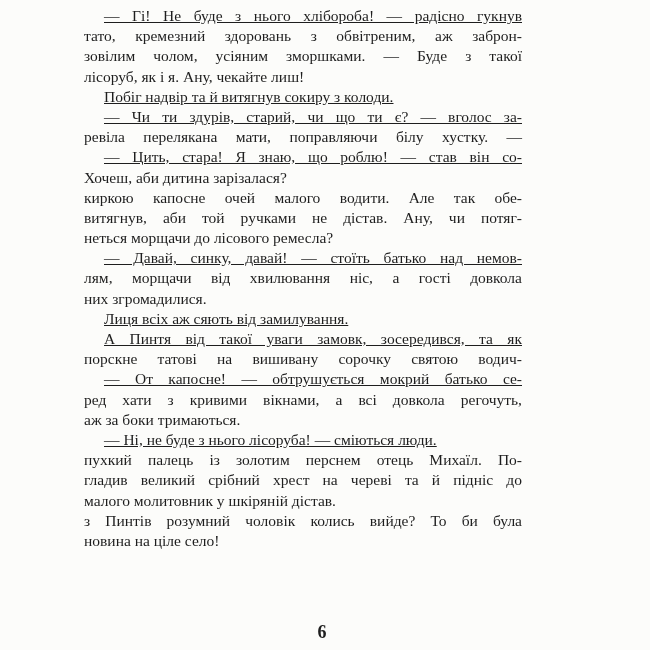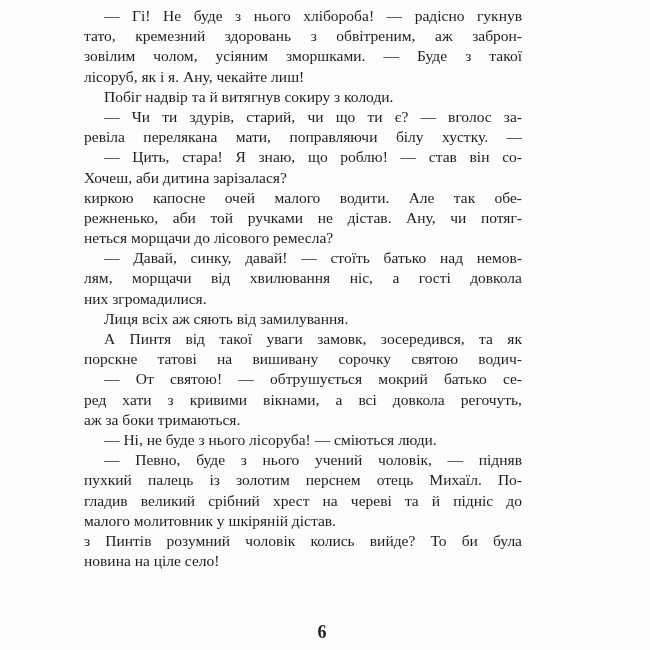--- a/index.html
+++ b/index.html
@@ -28,20 +28,21 @@
     line-height: 20.2px;
   }
   .line {
     text-align: justify;
     text-align-last: justify;
     text-justify: inter-word;
     height: 20.2px;
   }
   .line.first {
     text-indent: 20px;
+    text-decoration: underline;
   }
   .line.plast {
     text-align-last: left;
   }
   .folio {
     position: absolute;
     left: 0;
     right: 6px;
     top: 623px;
     text-align: center;
@@ -59,33 +60,32 @@
       <div class="line first">— Гі! Не буде з нього хлібороба! — радісно гукнув</div>
       <div class="line">тато, кремезний здоровань з обвітреним, аж заброн-</div>
       <div class="line">зовілим чолом, усіяним зморшками. — Буде з такої</div>
       <div class="line plast">лісоруб, як і я. Ану, чекайте лиш!</div>
       <div class="line first plast">Побіг надвір та й витягнув сокиру з колоди.</div>
       <div class="line first">— Чи ти здурів, старий, чи що ти є? — вголос за-</div>
       <div class="line">ревіла перелякана мати, поправляючи білу хустку. —</div>
       <div class="line first">— Цить, стара! Я знаю, що роблю! — став він со-</div>
       <div class="line plast">Хочеш, аби дитина зарізалася?</div>
       <div class="line">киркою капосне очей малого водити. Але так обе-</div>
-      <div class="line">режненько, аби той ручками не дістав. Ану, чи потяг-</div>
+      <div class="line">витягнув, аби той ручками не дістав. Ану, чи потяг-</div>
       <div class="line plast">неться морщачи до лісового ремесла?</div>
       <div class="line first">— Давай, синку, давай! — стоїть батько над немов-</div>
       <div class="line">лям, морщачи від хвилювання ніс, а гості довкола</div>
       <div class="line plast">них згромадилися.</div>
       <div class="line first plast">Лиця всіх аж сяють від замилування.</div>
       <div class="line first">А Пинтя від такої уваги замовк, зосередився, та як</div>
       <div class="line">порскне татові на вишивану сорочку святою водич-</div>
-      <div class="line first">— От святою! — обтрушується мокрий батько се-</div>
+      <div class="line first">— От капосне! — обтрушується мокрий батько се-</div>
       <div class="line">ред хати з кривими вікнами, а всі довкола регочуть,</div>
       <div class="line plast">аж за боки тримаються.</div>
       <div class="line first plast">— Ні, не буде з нього лісоруба! — сміються люди.</div>
-      <div class="line first">— Певно, буде з нього учений чоловік, — підняв</div>
       <div class="line">пухкий палець із золотим перснем отець Михаїл. По-</div>
       <div class="line">гладив великий срібний хрест на череві та й підніс до</div>
       <div class="line plast">малого молитовник у шкіряній дістав.</div>
       <div class="line">з Пинтів розумний чоловік колись вийде? То би була</div>
       <div class="line plast">новина на ціле село!</div>
     </div>
   <div class="folio">6</div>
 </div>
 
 </body></html>

